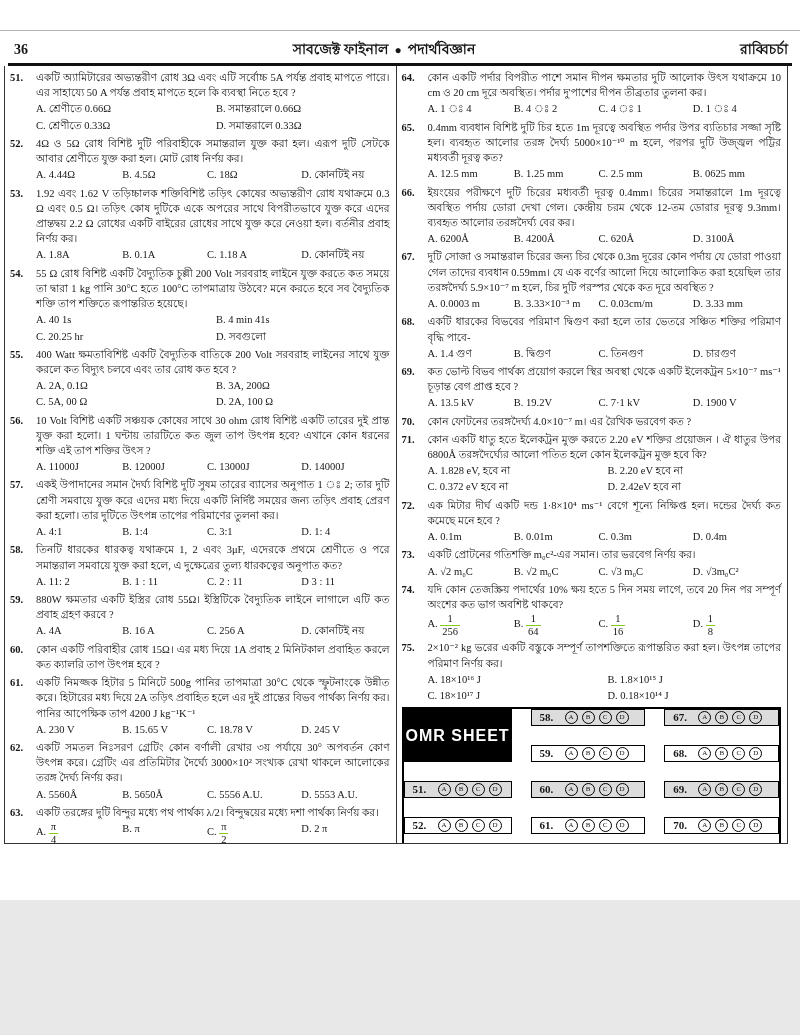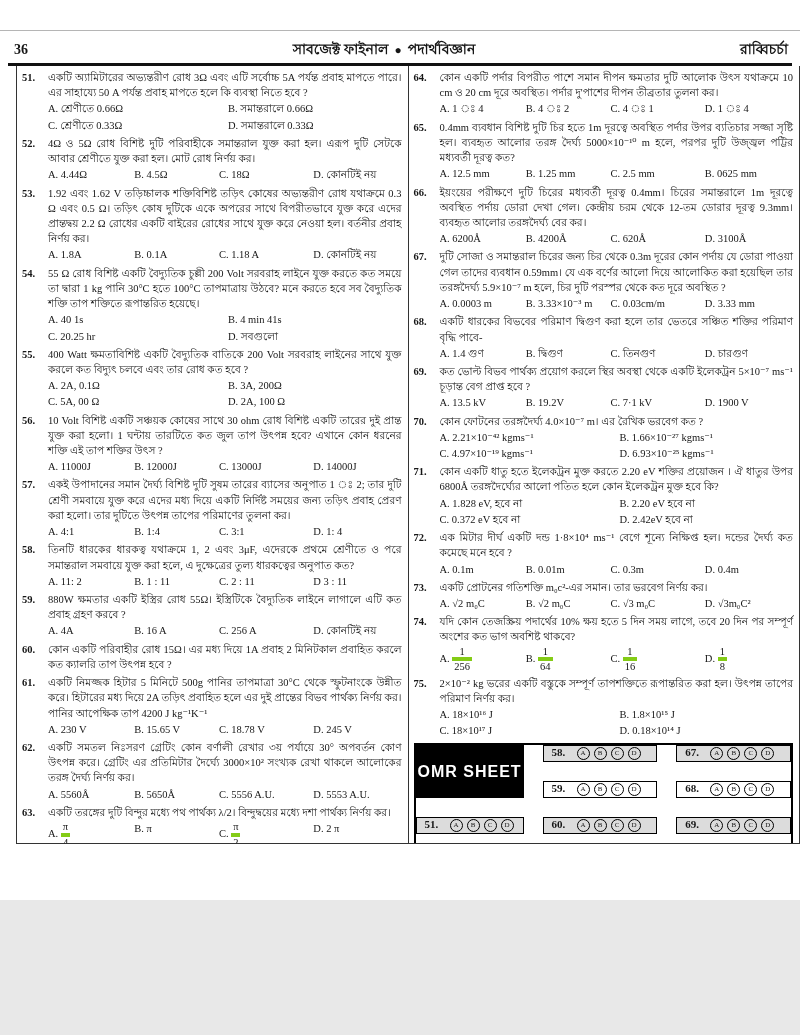--- a/index.html
+++ b/index.html
@@ -11,35 +11,35 @@
   .topline { position:absolute; top:30px; left:0; width:800px; border-top:1px solid #b5b5b5; }
   .header {
     position:absolute; top:38px; left:14px; right:12px;
     display:flex; justify-content:space-between; align-items:baseline;
     font-size:14px; font-weight:bold;
   }
   .header .center { display:flex; gap:6px; align-items:baseline; }
   .bullet { font-size:12px; }
   .header-rule { position:absolute; top:63px; left:8px; width:784px; border-top:3px solid #111; }
   .columns {
-    position:absolute; top:66px; left:16px; width:784px; bottom:56px;
+    position:absolute; top:66px; left:4px; width:784px; bottom:56px;
     display:flex; border:1px solid #333; border-top:none; box-sizing:border-box;
   }
   .col { flex:1; padding:4px 6px 0 5px; overflow:hidden; font-size:10.5px; line-height:1.45; }
   .col-left { border-right:1px solid #333; }
   .q { display:flex; margin-bottom:3px; }
   .qn { font-weight:bold; min-width:24px; padding-right:2px; }
   .qb { flex:1; min-width:0; }
   .qtext { display:block; text-align:justify; }
   .opts { display:grid; margin-top:1px; column-gap:3px; row-gap:1px; }
   .opts.c4 { grid-template-columns:1.02fr 1fr 1.12fr 1.08fr; }
   .opts.c2 { grid-template-columns:1.02fr 1fr; }
   .opt { white-space:nowrap; overflow:hidden; }
   .frac { display:inline-flex; flex-direction:column; align-items:center; vertical-align:middle; line-height:1.1; }
-  .frac .fd { border-top:4px solid #84cc16; padding:0 2px; }
+  .frac .fd { border-top:1px solid #84cc16; padding:0 2px; }
   .frac .fn { padding:0 2px; }
   
   .omr { margin:4px 0 0 0; border:2px solid #000; background:#fff; }
   .omr-grid { display:grid; grid-template-columns:0.98fr 1.04fr 1.04fr; grid-auto-rows:17px;gap:19px; }
   .omr-cell {
     border:1px solid #000; box-sizing:border-box;
     display:flex; align-items:center; gap:4px; padding:0 3px 0 8px;
   }
   .omr-num { font-weight:bold; font-size:11px; min-width:21px; }
   .bub {
@@ -308,26 +308,20 @@
               <span class="opt">B. 19.2V</span>
               <span class="opt">C. 7·1 kV</span>
               <span class="opt">D. 1900 V</span>
             </span>
           </span>
         </div>
         <div class="q">
           <span class="qn">70.</span>
           <span class="qb">
             <span class="qtext">কোন ফোটনের তরঙ্গদৈর্ঘ্য 4.0×10⁻⁷ m। এর রৈখিক ভরবেগ কত ?</span>
-            <span class="opts c2">
-              <span class="opt">A. 2.21×10⁻⁴² kgms⁻¹</span>
-              <span class="opt">B. 1.66×10⁻²⁷ kgms⁻¹</span>
-              <span class="opt">C. 4.97×10⁻¹⁹ kgms⁻¹</span>
-              <span class="opt">D. 6.93×10⁻²⁵ kgms⁻¹</span>
-            </span>
           </span>
         </div>
         <div class="q">
           <span class="qn">71.</span>
           <span class="qb">
             <span class="qtext">কোন একটি ধাতু হতে ইলেকট্রন মুক্ত করতে 2.20 eV শক্তির প্রয়োজন । ঐ ধাতুর উপর 6800Å তরঙ্গদৈর্ঘ্যের আলো পতিত হলে কোন ইলেকট্রন মুক্ত হবে কি?</span>
             <span class="opts c2">
               <span class="opt">A. 1.828 eV, হবে না</span>
               <span class="opt">B. 2.20 eV হবে না</span>
               <span class="opt">C. 0.372 eV হবে না</span>

